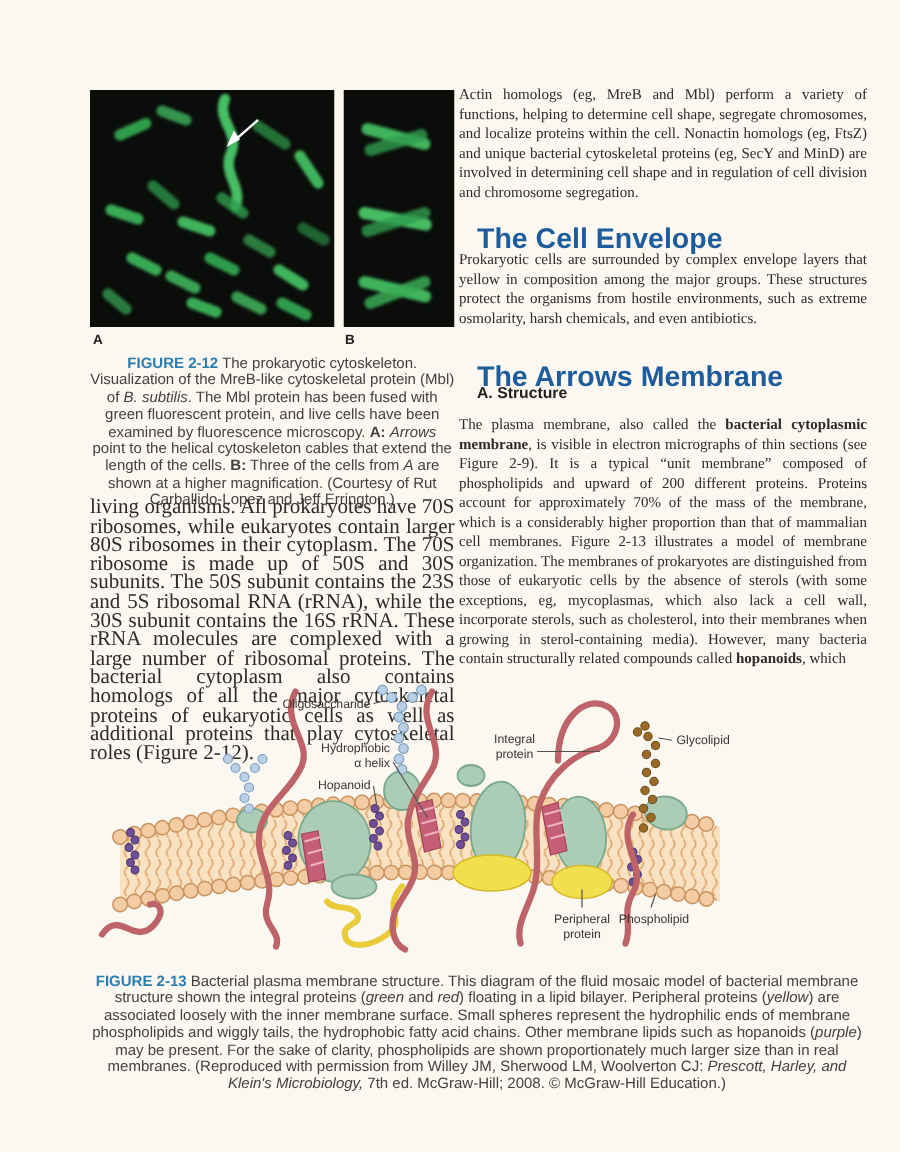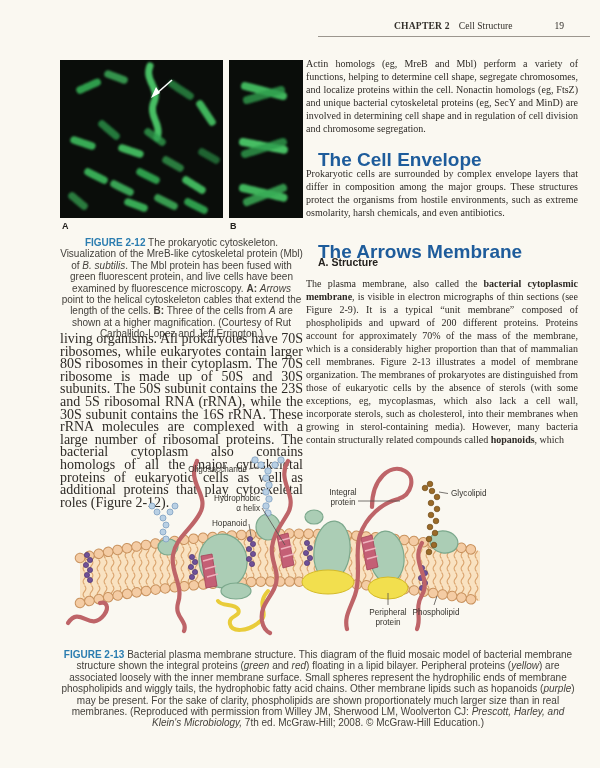--- a/index.html
+++ b/index.html
@@ -25,25 +25,20 @@
   .caption{font-size:10px;line-height:11.4px;color:#44413c;text-align:center;}
   .panel-label{font-weight:bold;font-size:9px;color:#23211e;}
   .figrow{display:flex;gap:6px;}
   svg text{font-family:"Liberation Sans",sans-serif;}
 </style>
 </head>
 <body>
 
 <div id="page">
 
-  <div class="abs" id="header">
-    <span class="chap">CHAPTER 2</span>
-    <span class="title">Cell Structure</span>
-    <span class="pageno">19</span>
-  </div>
 
   <div class="abs figrow" style="left:60px;top:60px;">
     <svg width="163" height="158" viewBox="0 0 163 158">
       <defs>
           <filter id="bA" x="-20%" y="-20%" width="140%" height="140%">
             <feGaussianBlur stdDeviation="1.1"></feGaussianBlur>
           </filter>
         </defs>
       <rect x="0" y="0" width="163" height="158" fill="#0a0d0a"></rect>
       <g filter="url(#bA)" stroke-linecap="round" fill="none">
@@ -93,21 +88,21 @@
   </div>
   <div class="abs panel-label" style="left:62px;top:221px;">A</div>
   <div class="abs panel-label" style="left:230px;top:221px;">B</div>
 
   <div class="abs caption" style="left:60px;top:237px;width:243px;"><span style="font-weight: 700; color: rgb(43, 125, 176);">FIGURE 2-12</span><span>  The prokaryotic cytoskeleton. Visualization of the MreB-like cytoskeletal protein (Mbl) of </span><span style="font-style: italic;">B. subtilis</span><span>. The Mbl protein has been fused with green fluorescent protein, and live cells have been examined by fluorescence microscopy. </span><span style="font-weight: 700;">A:</span><span> </span><span style="font-style: italic;">Arrows</span><span> point to the helical cytoskeleton cables that extend the length of the cells. </span><span style="font-weight: 700;">B:</span><span> Three of the cells from </span><span style="font-style: italic;">A</span><span> are shown at a higher magnification. (Courtesy of Rut Carballido-Lopez and Jeff Errington.)</span></div>
 
   <div class="abs body-text body-left" style="top:333px;">living organisms. All prokaryotes have 70S ribosomes, while eukaryotes contain larger 80S ribosomes in their cytoplasm. The 70S ribosome is made up of 50S and 30S subunits. The 50S subunit contains the 23S and 5S ribosomal RNA (rRNA), while the 30S subunit contains the 16S rRNA. These rRNA molecules are complexed with a large number of ribosomal proteins. The bacterial cytoplasm also contains homologs of all the major cytoskeletal proteins of eukaryotic cells as well as additional proteins that play cytoskeletal roles (Figure 2-12).</div>
 
   <div class="abs body-text body-right" style="top:57px;">Actin homologs (eg, MreB and Mbl) perform a variety of functions, helping to determine cell shape, segregate chromosomes, and localize proteins within the cell. Nonactin homologs (eg, FtsZ) and unique bacterial cytoskeletal proteins (eg, SecY and MinD) are involved in determining cell shape and in regulation of cell division and chromosome segregation.</div>
   <div class="abs blue-head" style="top:149px;">The Cell Envelope</div>
-  <div class="abs body-text body-right" style="top:167px;">Prokaryotic cells are surrounded by complex envelope layers that differ in composition among the major groups. These structures protect the organisms from hostile environments, such as extreme osmolarity, harsh chemicals, and even antibiotics.</div>
+  <div class="abs body-text body-right" style="top:167px;">Prokaryotic cells are surrounded by complex envelope layers that yellow in composition among the major groups. These structures protect the organisms from hostile environments, such as extreme osmolarity, harsh chemicals, and even antibiotics.</div>
   <div class="abs blue-head" style="top:241px;">The Arrows Membrane</div>
   <div class="abs sub-head" style="top:256px;">A. Structure</div>
   <div class="abs body-text body-right" style="top:277px;"><span>The plasma membrane, also called the </span><span style="font-weight: 700;">bacterial cytoplasmic membrane</span><span>, is visible in electron micrographs of thin sections (see Figure 2-9). It is a typical “unit membrane” composed of phospholipids and upward of 200 different proteins. Proteins account for approximately 70% of the mass of the membrane, which is a considerably higher proportion than that of mammalian cell membranes. Figure 2-13 illustrates a model of membrane organization. The membranes of prokaryotes are distinguished from those of eukaryotic cells by the absence of sterols (with some exceptions, eg, mycoplasmas, which also lack a cell wall, incorporate sterols, such as cholesterol, into their membranes when growing in sterol-containing media). However, many bacteria contain structurally related compounds called </span><span style="font-weight: 700;">hopanoids</span><span>, which</span></div>
 
   <svg class="abs" style="left:60px;top:455px;" width="530" height="190" viewBox="0 0 530 190">
     <defs>
       <pattern id="tails" width="7" height="13" patternUnits="userSpaceOnUse">
         <path d="M3.5,0.5 q2.8,3 0,6 q-2.8,3 0,6" fill="none" stroke="#d79e66" stroke-width="1.1"></path>
       </pattern>
     </defs>

